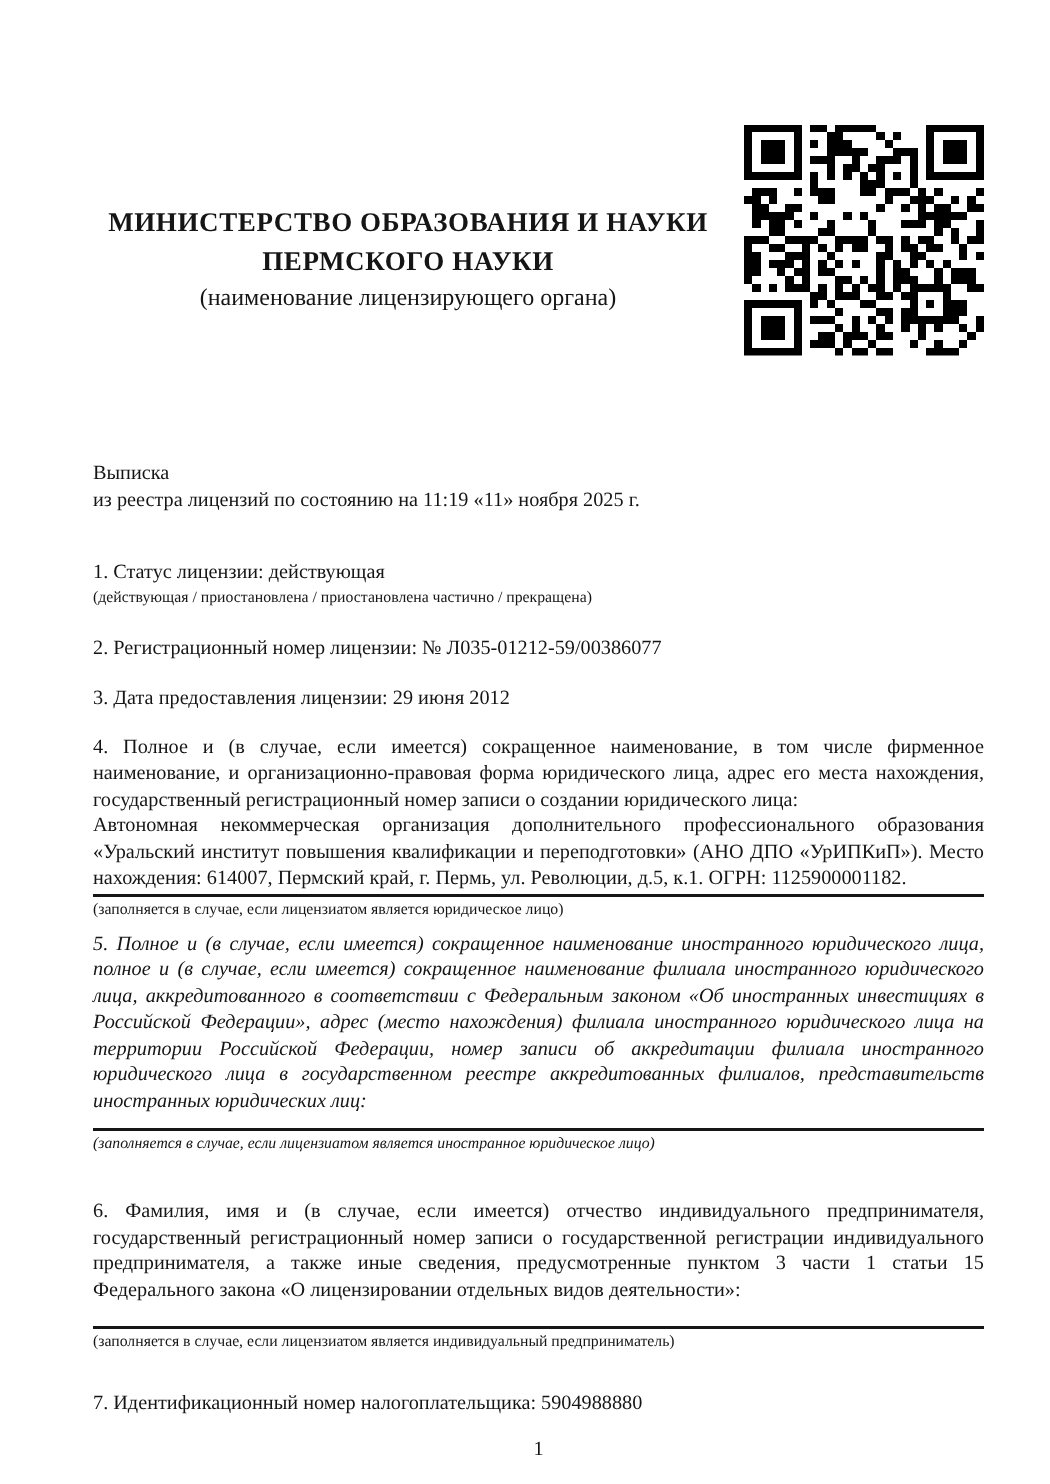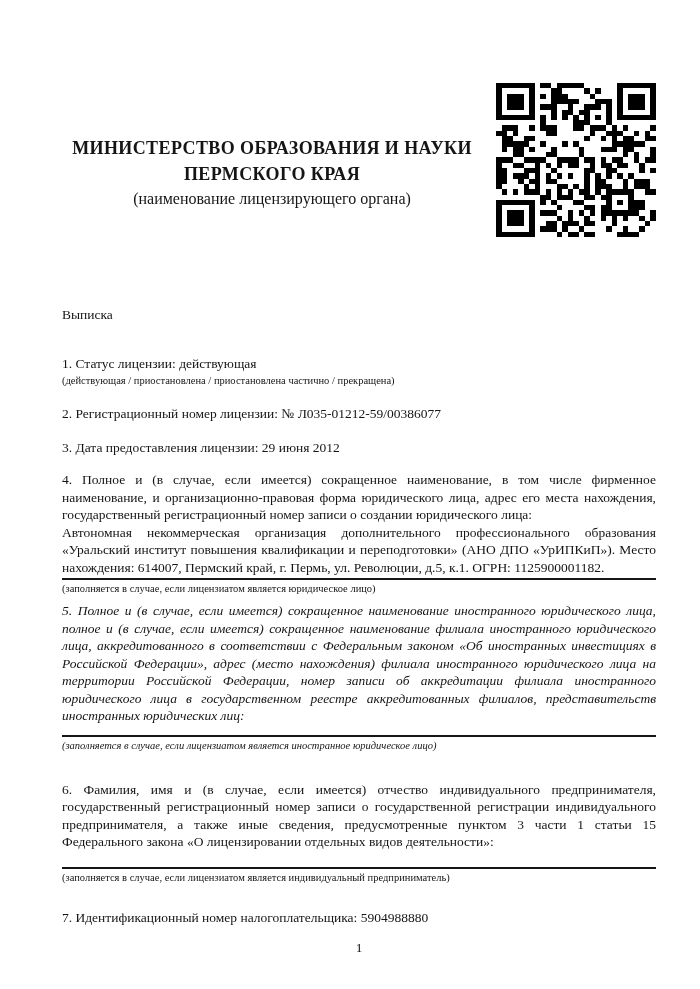--- a/index.html
+++ b/index.html
@@ -42,21 +42,21 @@
 </style>
 </head>
 <body>
 
 <div class="page">
 
   <div class="top-row">
     <div class="ministry">
       <div class="ministry-name">
         <span>МИНИСТЕРСТВО ОБРАЗОВАНИЯ И НАУКИ</span><br>
-        <span>ПЕРМСКОГО КРАЯ</span>
+        <span>ПЕРМСКОГО НАУКИ</span>
       </div>
       <div class="ministry-sub">(наименование лицензирующего органа)</div>
     </div>
     <div class="qr-box">
       <svg id="qr-svg" width="160" height="154" viewBox="0 0 29 29" preserveAspectRatio="none" shape-rendering="crispEdges">
           <g fill="#000000">
             <rect x="0" y="0" width="1" height="1"></rect>
             <rect x="1" y="0" width="1" height="1"></rect>
             <rect x="2" y="0" width="1" height="1"></rect>
             <rect x="3" y="0" width="1" height="1"></rect>
@@ -456,20 +456,21 @@
             <rect x="23" y="28" width="1" height="1"></rect>
             <rect x="24" y="28" width="1" height="1"></rect>
             <rect x="25" y="28" width="1" height="1"></rect>
           </g>
         </svg>
     </div>
   </div>
 
   <div class="doc-title">
     <div>Выписка</div>
+    <div>из реестра лицензий по состоянию на 11:19 «11» ноября 2025 г.</div>
   </div>
 
   <div class="items">
 
     <div class="item">
       <div class="body-text">1. Статус лицензии: действующая</div>
       <div class="caption">(действующая / приостановлена / приостановлена частично / прекращена)</div>
     </div>
 
     <div class="item mt18">

